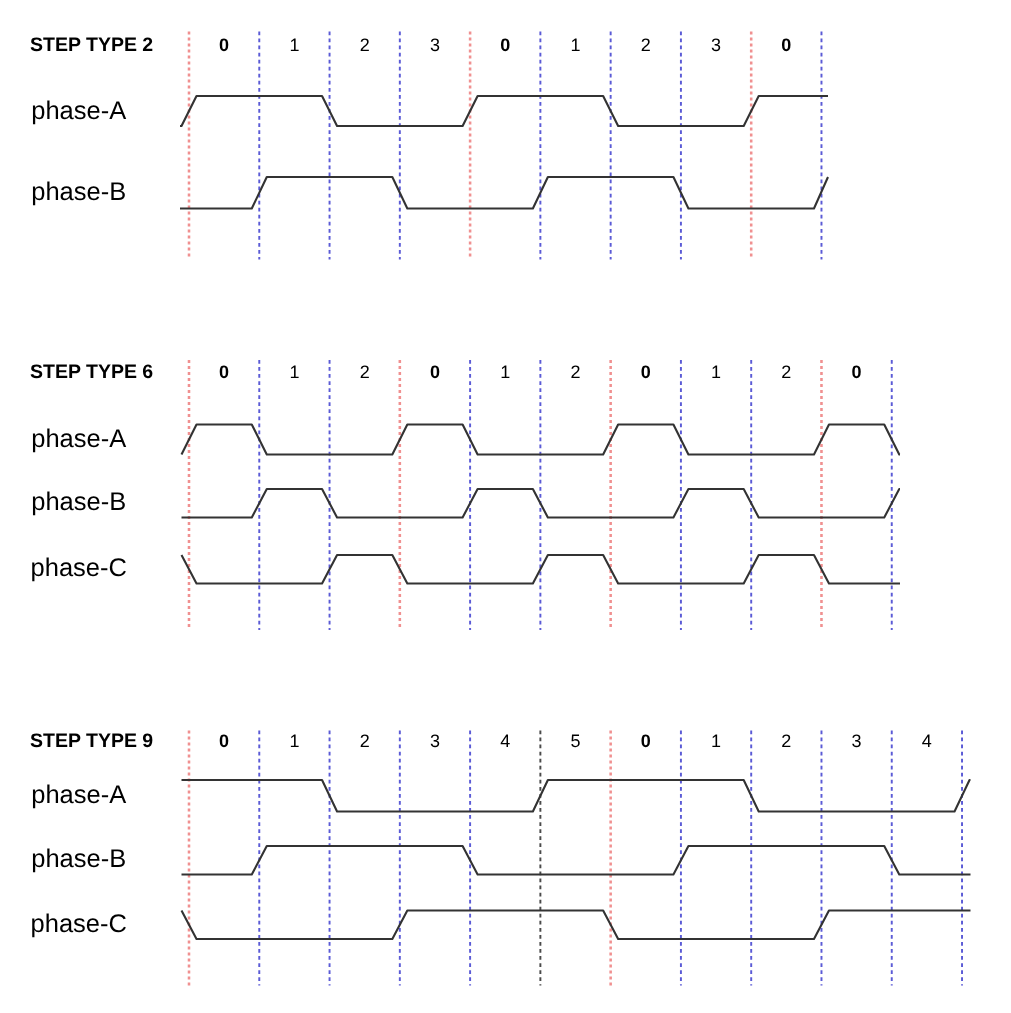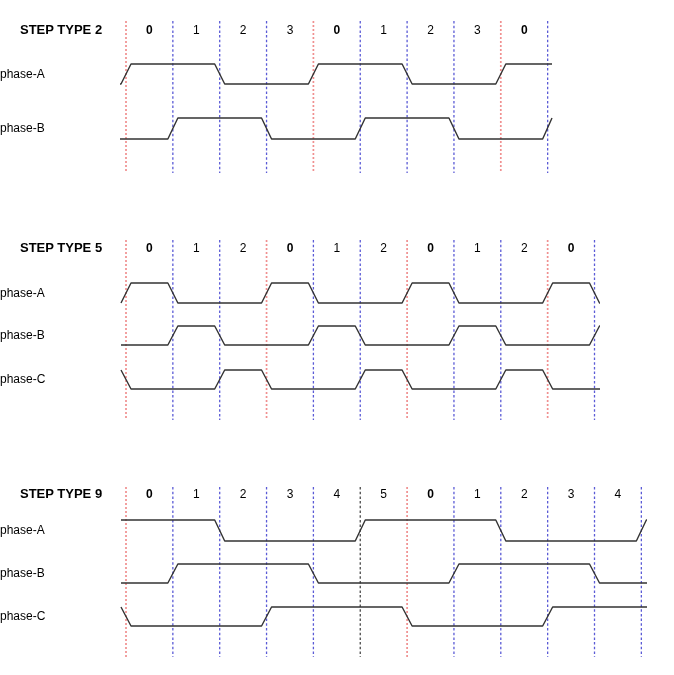--- a/index.html
+++ b/index.html
@@ -6,21 +6,21 @@
   .canvas{
     position:relative;width:674px;height:675px;background:#ffffff;
     font-family:"Liberation Sans",sans-serif;overflow:hidden;
   }
   .canvas svg{position:absolute;left:0;top:0;}
   .sec-title{
     position:absolute;left:20px;font-size:13px;font-weight:bold;color:#000;
     line-height:14px;white-space:nowrap;
   }
   .ph-label{
-    position:absolute;left:0;width:105px;text-align:left;font-size:12px;
+    position:absolute;left:0;width:105px;text-align:center;font-size:17px;
     color:#000;line-height:14px;white-space:nowrap;
   }
 </style>
 </head>
 <body>
 
 <div class="canvas">
 
   <svg id="diagram-svg" width="674" height="675" viewBox="0 0 674 675">
       <line x1="126" y1="21" x2="126" y2="173" stroke="#f09090" stroke-width="1.7" stroke-dasharray="2 2"></line>
@@ -90,21 +90,21 @@
       <text x="477.375" y="498" text-anchor="middle" fill="#000000" font-family="&quot;Liberation Sans&quot;, sans-serif" font-size="12px" font-weight="normal">1</text>
       <text x="524.225" y="498" text-anchor="middle" fill="#000000" font-family="&quot;Liberation Sans&quot;, sans-serif" font-size="12px" font-weight="normal">2</text>
       <text x="571.075" y="498" text-anchor="middle" fill="#000000" font-family="&quot;Liberation Sans&quot;, sans-serif" font-size="12px" font-weight="normal">3</text>
       <text x="617.925" y="498" text-anchor="middle" fill="#000000" font-family="&quot;Liberation Sans&quot;, sans-serif" font-size="12px" font-weight="normal">4</text>
       <polyline points="121,520 214.7,520 224.7,541 355.25,541 365.25,520 495.8,520 505.8,541 636.35,541 646.35,520 647,520" fill="none" stroke="#333333" stroke-width="1.4" stroke-linejoin="round"></polyline>
       <polyline points="121,583 167.85,583 177.85,564 308.4,564 318.4,583 448.95,583 458.95,564 589.5,564 599.5,583 647,583" fill="none" stroke="#333333" stroke-width="1.4" stroke-linejoin="round"></polyline>
       <polyline points="121,607 121,607 131,626 261.55,626 271.55,607 402.1,607 412.1,626 542.6500000000001,626 552.6500000000001,607 647,607" fill="none" stroke="#333333" stroke-width="1.4" stroke-linejoin="round"></polyline>
     </svg>
 
   <div class="sec-title" style="top:23px">STEP TYPE 2</div>
-  <div class="sec-title" style="top:241px">STEP TYPE 5</div>
+  <div class="sec-title" style="top:241px">STEP TYPE 6</div>
   <div class="sec-title" style="top:487px">STEP TYPE 9</div>
 
   <div class="ph-label" style="top:67px">phase-A</div>
   <div class="ph-label" style="top:121px">phase-B</div>
 
   <div class="ph-label" style="top:286px">phase-A</div>
   <div class="ph-label" style="top:328px">phase-B</div>
   <div class="ph-label" style="top:372px">phase-C</div>
 
   <div class="ph-label" style="top:523px">phase-A</div>

